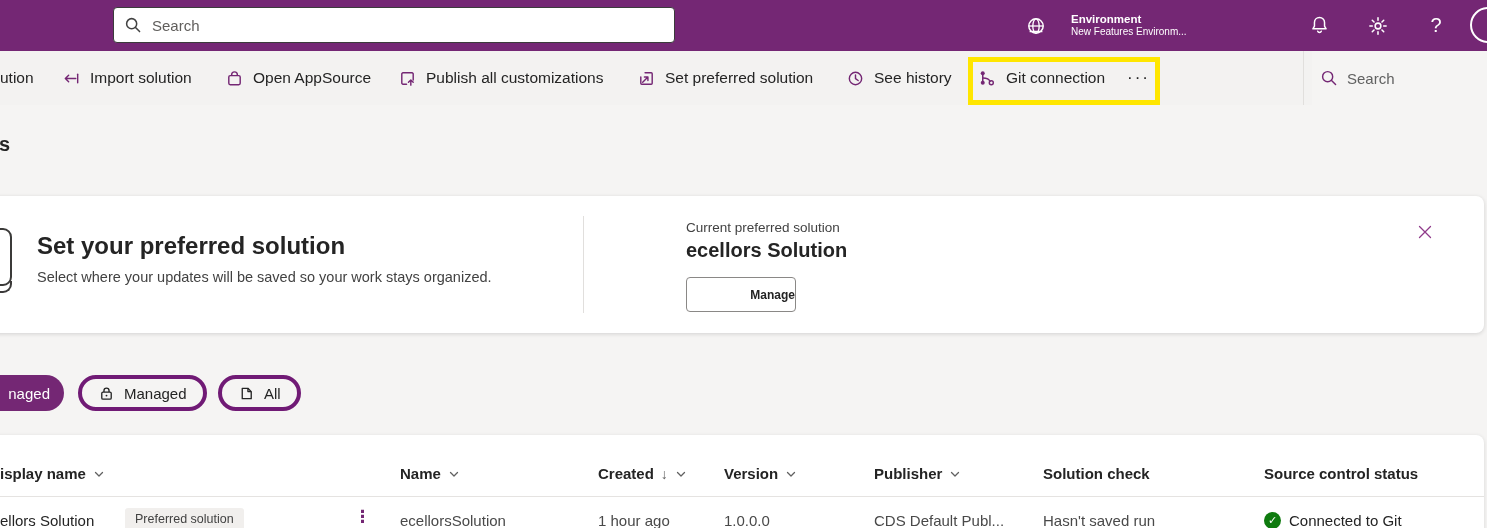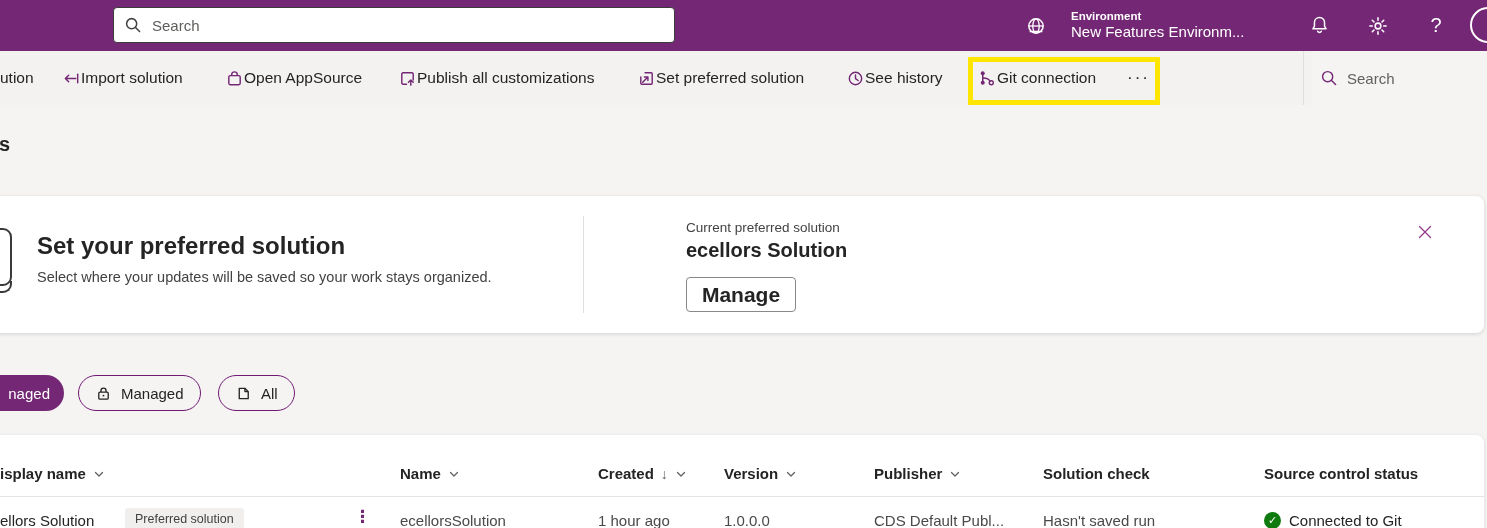--- a/index.html
+++ b/index.html
@@ -9,27 +9,27 @@
   
   .topbar { position:absolute; left:0; top:0; width:1487px; height:51px; background:#742774; }
   .top-search { position:absolute; left:113px; top:7px; width:562px; height:36px; background:#fff;
                 border:1px solid #3b3b3b; border-radius:4px; display:flex; align-items:center; padding:0 10px; }
   .top-search input { border:none; outline:none; flex:1; font-size:15px; color:#242424; margin-left:10px;
                       font-family:inherit; background:transparent; }
   .top-search input::placeholder { color:#605e5c; }
   .env { position:absolute; left:1025px; top:0; height:51px; display:flex; align-items:center; color:#fff; cursor:pointer; }
   .env-texts { margin-left:24px; line-height:1.15; }
   .env-label { font-size:11.5px; font-weight:600; }
-  .env-name { font-size:15px; }
+  .env-name { font-size:10px; }
   .top-icon { position:absolute; top:0; height:51px; width:46px; display:flex; align-items:center; justify-content:center; color:#fff; cursor:pointer; }
   .avatar { position:absolute; left:1470px; top:7px; width:36px; height:36px; border:2px solid #fff; border-radius:50%; }
 
   
   .cmdbar { position:absolute; left:0; top:51px; width:1312px; height:54px; background:#f3f2f1; }
-  .cmd-item { position:absolute; top:0; height:54px; display:flex; align-items:center; 
+  .cmd-item { position:absolute; top:0; height:54px; display:flex; align-items:center; gap:9px;
               font-size:15.5px; color:#242424; cursor:pointer; white-space:nowrap; }
   .cmd-item svg { flex:0 0 auto; }
   .cmd-frag { position:absolute; left:0; top:0; height:54px; display:flex; align-items:center; font-size:15.5px; color:#242424; }
   .hl-box { position:absolute; left:968px; top:6px; width:192px; height:48px; border:5px solid #ffe600; pointer-events:none; }
   .cmd-overflow { position:absolute; left:1127px; top:0; height:54px; display:flex; align-items:center;
                   font-size:17px; letter-spacing:2px; color:#242424; cursor:pointer; }
   .cmd-divider { position:absolute; left:1303px; top:0; width:1px; height:54px; background:#e1dfdd; }
   .cmd-search { position:absolute; left:1320px; top:0; height:54px; display:flex; align-items:center; gap:9px;
                 font-size:15px; color:#616161; cursor:text; }
 
@@ -42,27 +42,27 @@
   .banner-illu { position:absolute; left:2px; top:32px; width:34px; height:58px;
                  border:2.5px solid #3b3a39; border-radius:9px; }
   .banner-illu:after { content:""; position:absolute; left:6px; bottom:-9px; width:22px; height:10px;
                  border:2.5px solid #3b3a39; border-top:none; border-radius:0 0 9px 9px; }
   .banner-title { position:absolute; left:61px; top:36px; font-size:24px; font-weight:700; color:#242424; }
   .banner-sub { position:absolute; left:61px; top:73px; font-size:14.5px; color:#424242; }
   .banner-vdiv { position:absolute; left:607px; top:20px; width:1px; height:97px; background:#e1dfdd; }
   .cur-label { position:absolute; left:710px; top:24px; font-size:13.5px; color:#424242;text-align:right; }
   .cur-value { position:absolute; left:710px; top:43px; font-size:20px; font-weight:700; color:#242424; }
   .manage-btn { position:absolute; left:710px; top:81px; width:110px; height:35px; background:#fff;
-                border:1px solid #8a8886; border-radius:4px; font-size:21px; font-weight:700; color:#242424;
-                font-family:inherit; cursor:pointer; }
+                border:1px solid #8a8886; border-radius:4px; font-size:12px; font-weight:700; color:#242424;
+                font-family:inherit; cursor:pointer;text-align:right; }
   .banner-close { position:absolute; left:1438px; top:25px; width:22px; height:22px; display:flex;
                   align-items:center; justify-content:center; cursor:pointer; }
 
   .pill { position:absolute; top:270px; height:36px; border-radius:18px; display:flex; align-items:center;
-          gap:9px; font-size:15px; color:#242424; cursor:pointer; padding:0 16px; border:1px solid #701a75; background:transparent; }
+          gap:9px; font-size:15px; color:#242424; cursor:pointer; padding:0 16px; border:4px solid #701a75; background:transparent; }
   .pill-selected { left:-62px; width:126px; background:#742774; border:none; color:#fff; justify-content:flex-end; padding:0 14px 0 0; }
   .pill-managed { left:78px; }
   .pill-all { left:218px; }
 
   .table-card { position:absolute; left:-24px; top:330px; width:1508px; height:198px; background:#fff;
                 border-radius:8px 8px 0 0; box-shadow:0 1px 4px rgba(0,0,0,.12); overflow:hidden; }
   .thead { position:absolute; left:0; top:15px; width:100%; height:47px; border-bottom:1px solid #e5e3e1; }
   .th { position:absolute; top:0; height:47px; display:flex; align-items:center; gap:7px;
         font-size:15px; font-weight:700; color:#242424; cursor:pointer; white-space:nowrap; }
   .th .sort-arrow { color:#616161; font-weight:400; font-size:14px; }

